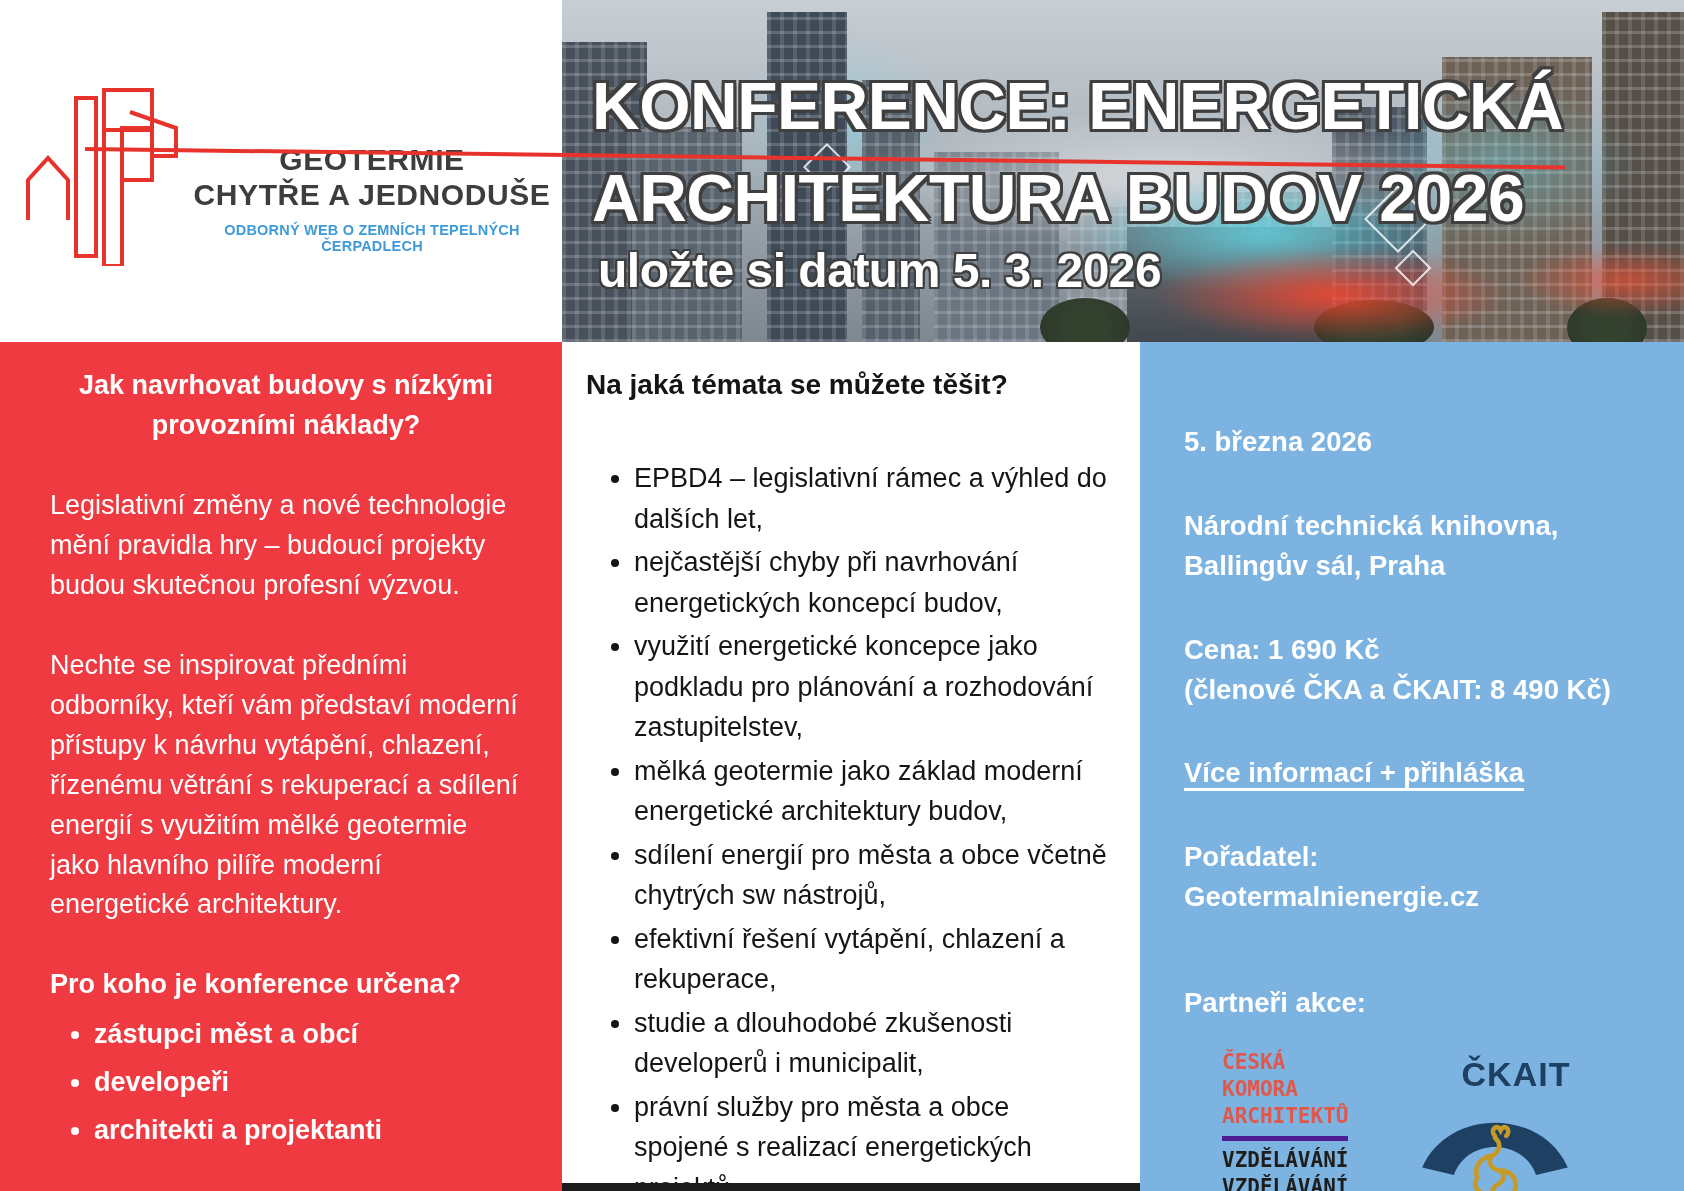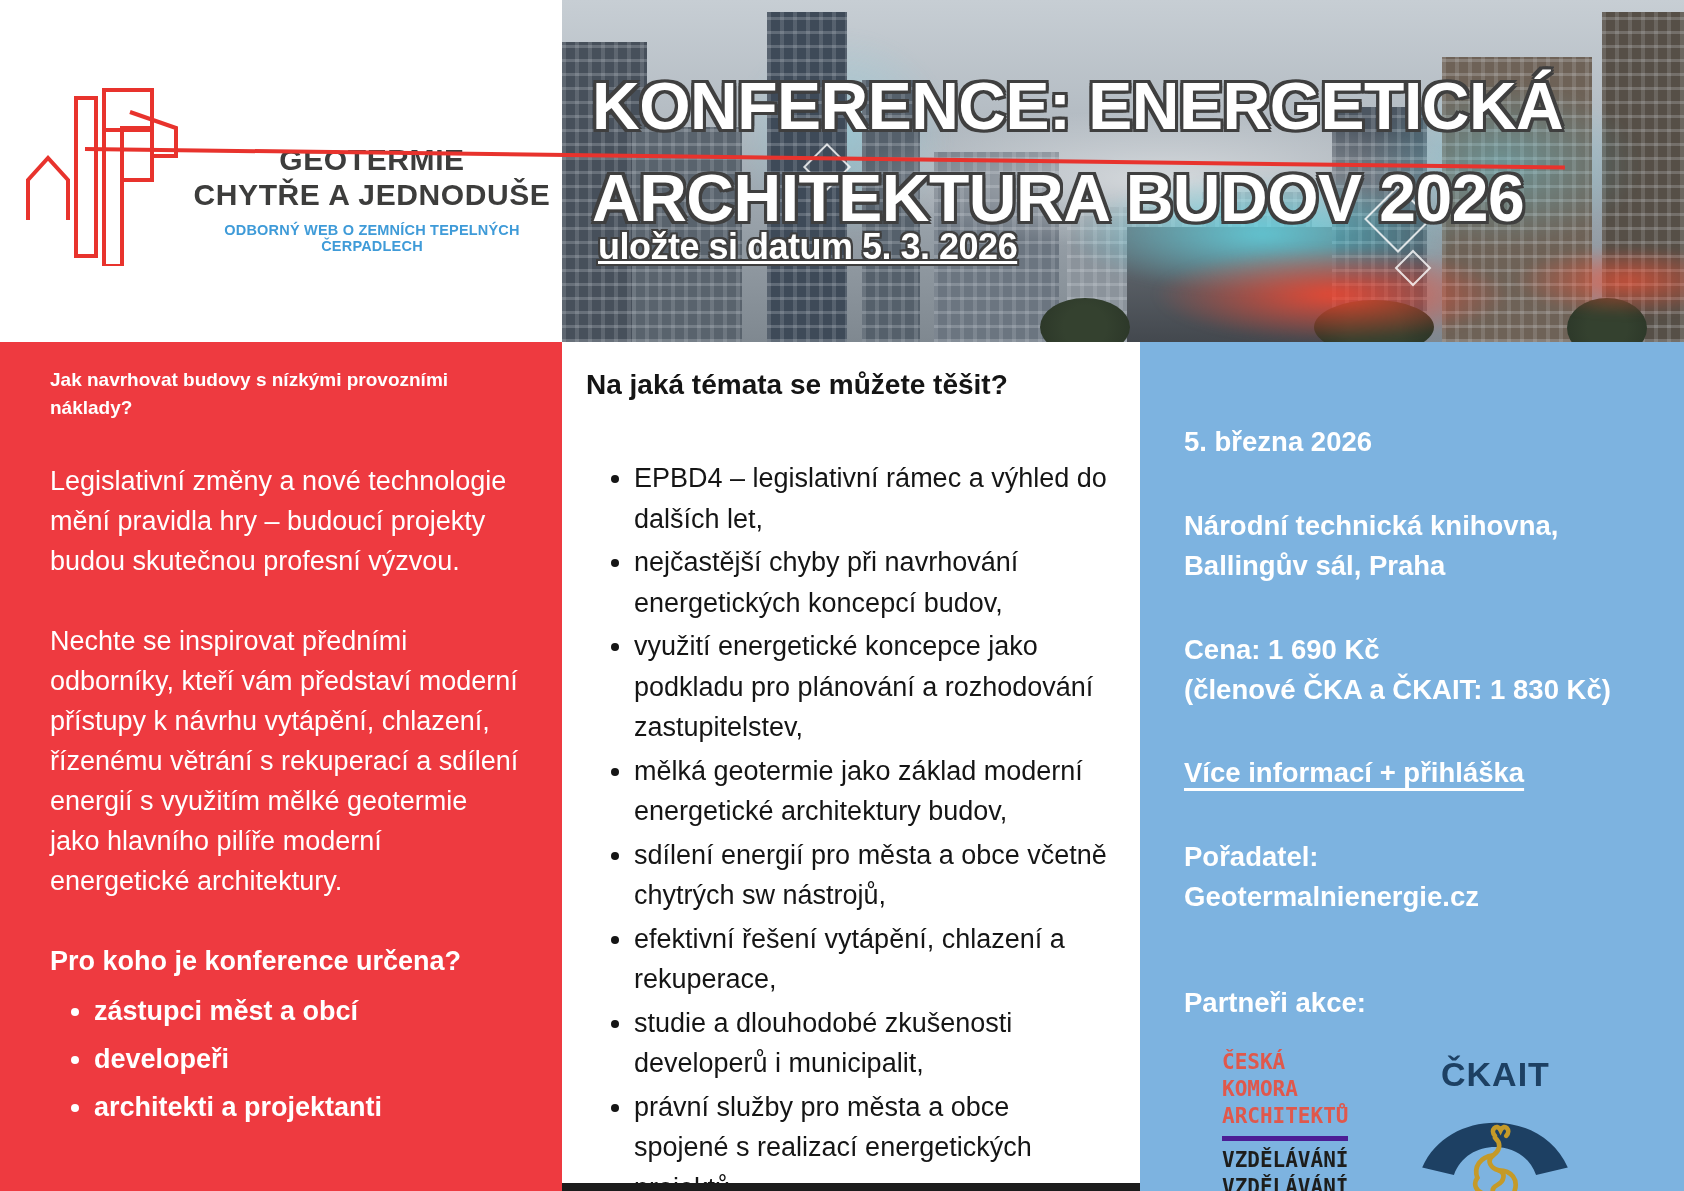--- a/index.html
+++ b/index.html
@@ -56,30 +56,30 @@
 
   .red-line { position:absolute; left:85px; top:147px; width:1480px; height:4px;
     background:#e8332d; transform:rotate(0.72deg); transform-origin:left center; z-index:3; }
 
   .banner-title { position:absolute; z-index:4; color:#fff; font-weight:bold; white-space:nowrap;
     letter-spacing:-.5px;
     text-shadow:-3px -3px 0 #3f3f3f, 3px -3px 0 #3f3f3f, -3px 3px 0 #3f3f3f, 3px 3px 0 #3f3f3f,
       -3px 0 0 #3f3f3f, 3px 0 0 #3f3f3f, 0 -3px 0 #3f3f3f, 0 3px 0 #3f3f3f; }
   .title1 { left:592px; top:68px;  font-size:66px; }
   .title2 { left:592px; top:160px; font-size:66px; }
-  .subtitle { left:598px; top:226px; font-size:36px;
+  .subtitle { left:598px; top:243px; font-size:48px;
     text-shadow:-2px -2px 0 #3f3f3f, 2px -2px 0 #3f3f3f, -2px 2px 0 #3f3f3f, 2px 2px 0 #3f3f3f,
-      -2px 0 0 #3f3f3f, 2px 0 0 #3f3f3f, 0 -2px 0 #3f3f3f, 0 2px 0 #3f3f3f;text-decoration:underline; }
+      -2px 0 0 #3f3f3f, 2px 0 0 #3f3f3f, 0 -2px 0 #3f3f3f, 0 2px 0 #3f3f3f; }
 
   
   .content { display:flex; height:849px; }
 
   .col-red { width:562px; background:#ee3a40; color:#fff; padding:24px 40px 0 50px;
     font-size:27px; line-height:1.48; }
-  .col-red h2 { font-size:19px; font-weight:bold; margin-bottom:40px; }
+  .col-red h2 { font-size:27px; font-weight:bold; margin-bottom:40px;text-align:center; }
   .col-red p { margin-bottom:40px; }
   .col-red h3 { font-size:27px; font-weight:bold; margin-bottom:10px; }
   .col-red ul { list-style:disc outside; padding-left:44px; font-weight:bold; }
   .col-red li { margin-bottom:8px; }
 
   .col-white { width:578px; background:#fff; color:#151515; padding:22px 32px 0 24px;
     font-size:27px; line-height:1.5; position:relative; }
   .col-white h2 { font-size:28px; font-weight:bold; margin-bottom:52px; }
   .col-white ul { list-style:disc outside; padding-left:48px; }
   .col-white li { margin-bottom:3px; }
@@ -91,21 +91,21 @@
   .more-link { color:#fff; font-weight:bold; text-decoration:underline;
     text-decoration-thickness:2.5px; text-underline-offset:6px; }
   .partners-heading { margin-top:66px; margin-bottom:26px; }
   .partners-row { display:flex; align-items:flex-start; gap:72px; padding-left:38px; }
 
   .cka-logo { font-family:"DejaVu Sans Mono", monospace; font-weight:bold; font-size:21px; line-height:1.3; }
   .cka-red { color:#e0584c; border-bottom:5px solid #4c1d95; padding-bottom:5px; width:fit-content; }
   .cka-black { color:#1d1d1b; margin-top:6px; }
 
   .ckait-logo { text-align:center; margin-top:8px; }
-  .ckait-label { color:#1d4063; font-weight:bold; font-size:34px; letter-spacing:1px; line-height:1; }
+  .ckait-label { color:#1d4063; font-weight:bold; font-size:34px; letter-spacing:1px; line-height:1;text-align:right; }
 </style>
 </head>
 <body>
 
 <div class="page">
 
   <div class="banner">
 
     <div class="logo-panel">
       <svg class="logo-icon" width="152" height="196" viewBox="0 0 152 196" fill="none" stroke="#e8332d" stroke-width="4" stroke-linejoin="miter">
@@ -188,21 +188,21 @@
     </div>
 
     <div class="col-blue">
       <div class="blk">5. března 2026</div>
       <div class="blk">
         <div>Národní technická knihovna,</div>
         <div>Ballingův sál, Praha</div>
       </div>
       <div class="blk">
         <div>Cena: 1 690 Kč</div>
-        <div>(členové ČKA a ČKAIT: 1 830 Kč)</div>
+        <div>(členové ČKA a ČKAIT: 8 490 Kč)</div>
       </div>
       <div class="blk">
         <a href="#" class="more-link">Více informací + přihláška</a>
       </div>
       <div class="blk">
         <div>Pořadatel:</div>
         <div>Geotermalnienergie.cz</div>
       </div>
       <div class="partners-heading">Partneři akce:</div>
       <div class="partners-row">

